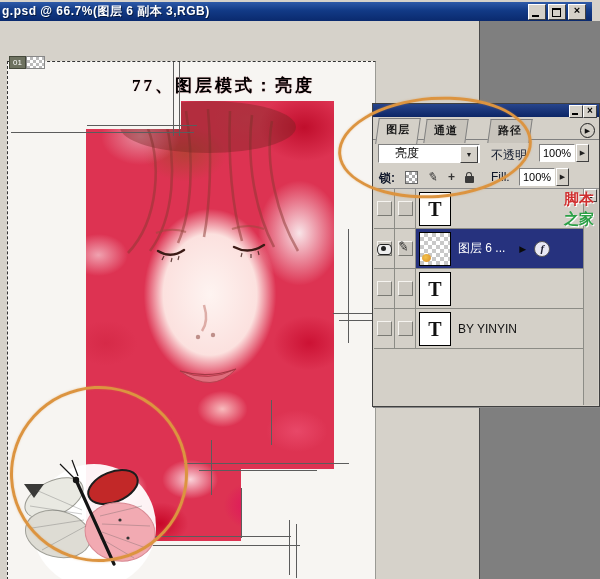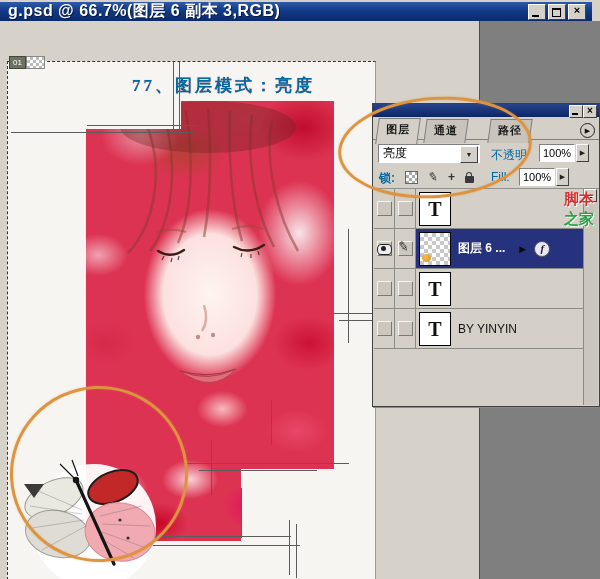--- a/index.html
+++ b/index.html
@@ -3,22 +3,22 @@
 <meta charset="utf-8">
 <style>
   html,body{margin:0;padding:0;}
   body{font-family:"Liberation Sans","DejaVu Sans",sans-serif;}
   .screen{position:relative;width:600px;height:579px;background:#d6d2ca;overflow:hidden;}
 
   
   .titlebar{position:absolute;left:0;top:2px;width:592px;height:19px;
     background:linear-gradient(180deg,#2e5aa8 0%,#123a86 45%,#0a2a6e 100%);
     display:flex;align-items:center;color:#fff;}
-  .titlebar .title{font-size:16px;font-weight:bold;letter-spacing:.5px;white-space:nowrap;
-    margin-left:8px;text-shadow:1px 1px 0 rgba(0,0,0,.5);}
+  .titlebar .title{font-size:12px;font-weight:bold;letter-spacing:.5px;white-space:nowrap;
+    margin-left:2px;text-shadow:1px 1px 0 rgba(0,0,0,.5);}
   .winbtns{position:absolute;right:6px;top:2px;display:flex;gap:2px;}
   .wbtn{width:16px;height:14px;background:#d4d0c8;border:1px solid;
     border-color:#fff #404040 #404040 #fff;font-size:9px;line-height:12px;text-align:center;
     color:#000;font-weight:bold;position:relative;}
   .wbtn.min::after{content:"";position:absolute;left:3px;bottom:2px;width:7px;height:2px;background:#000;}
   .wbtn.max::after{content:"";position:absolute;left:3px;top:3px;width:7px;height:6px;border:1px solid #000;border-top-width:2px;}
   .wbtn.close{font-size:11px;line-height:11px;}
 
   
   .workspace-dark{position:absolute;left:479px;top:21px;width:121px;height:558px;background:#7f7f7f;border-left:1px solid #4a4a4a;}
@@ -26,21 +26,21 @@
   
   .canvas{position:absolute;left:7px;top:61px;width:367px;height:518px;background:#f7f5f2;
     border-left:1px dashed #333;border-top:1px dashed #333;border-right:1px solid #9a9a94;}
   .badge{position:absolute;font-size:8px;line-height:11px;text-align:center;top:-6px;}
   .badge.b01{left:1px;width:15px;height:11px;background:#6e7260;color:#fff;border:1px solid #44483a;}
   .badge.bchk{left:18px;width:17px;height:11px;border:1px solid #888;
     background-image:linear-gradient(45deg,#bbb 25%,transparent 25%,transparent 75%,#bbb 75%),
       linear-gradient(45deg,#bbb 25%,transparent 25%,transparent 75%,#bbb 75%);
     background-size:6px 6px;background-position:0 0,3px 3px;background-color:#fff;}
   .canvas-heading{position:absolute;left:124px;top:12px;font-size:17px;font-weight:bold;
-    color:#0369a1;letter-spacing:3px;font-family:"Liberation Serif","DejaVu Serif",serif;
+    color:#000000;letter-spacing:3px;font-family:"Liberation Serif","DejaVu Serif",serif;
     text-shadow:0 0 1px rgba(200,70,85,.6);}
   .heading-underline{position:absolute;left:142px;top:42px;width:184px;height:2px;background:#d98e96;}
 
   
   .artwork{position:absolute;left:78px;top:39px;width:248px;height:440px;background-color:#dd3352;
     background-image:
       radial-gradient(ellipse 85px 110px at 50% 44%, rgba(255,250,246,.97), rgba(255,244,238,.9) 55%, rgba(255,230,224,0) 78%),
       radial-gradient(ellipse 55px 70px at 86% 30%, rgba(250,238,240,.95), rgba(250,238,240,0) 75%),
       radial-gradient(ellipse 45px 30px at 12% 88%, rgba(255,255,255,.9), rgba(255,255,255,0) 70%),
       radial-gradient(ellipse 40px 28px at 42% 86%, rgba(255,240,242,.85), rgba(255,240,242,0) 70%),
@@ -89,24 +89,24 @@
     transform:skewX(-8deg);letter-spacing:1px;}
   .tab span{display:inline-block;transform:skewX(8deg);}
   .tab.active{background:#d4d0c8;top:1px;height:22px;z-index:2;}
   .t1{left:4px;} .t2{left:52px;} .t3{left:116px;}
   .pal-menu{position:absolute;right:4px;top:6px;width:13px;height:13px;border:1px solid #222;
     border-radius:50%;font-size:7px;line-height:13px;text-align:center;color:#111;background:#d4d0c8;}
 
   .blend-row{position:absolute;left:0;top:38px;width:100%;height:24px;}
   .dropdown{position:absolute;left:5px;top:2px;width:102px;height:19px;background:#fff;
     border:1px solid;border-color:#808080 #fff #fff #808080;font-size:12px;line-height:17px;
-    padding-left:4px;box-sizing:border-box;color:#000;}
+    padding-left:16px;box-sizing:border-box;color:#000;}
   .dd-btn{position:absolute;right:1px;top:1px;width:16px;height:15px;background:#d4d0c8;
     border:1px solid;border-color:#fff #404040 #404040 #fff;font-size:7px;line-height:15px;text-align:center;color:#222;}
-  .lbl{position:absolute;font-size:12px;color:#0369a1;}
+  .lbl{position:absolute;font-size:12px;color:#0f172a;}
   .opacity-lbl{left:118px;top:5px;}
   .valbox{position:absolute;top:2px;height:18px;background:#fff;border:1px solid;
     border-color:#808080 #fff #fff #808080;font-size:11px;line-height:16px;text-align:center;box-sizing:border-box;color:#000;}
   .op-box{left:166px;width:36px;}
   .spin{position:absolute;top:2px;width:13px;height:18px;background:#d4d0c8;border:1px solid;
     border-color:#fff #404040 #404040 #fff;font-size:7px;line-height:16px;text-align:center;color:#222;box-sizing:border-box;}
   .op-spin{left:203px;}
 
   .lock-row{position:absolute;left:0;top:62px;width:100%;height:22px;border-bottom:1px solid #909090;}
   .lock-lbl{left:6px;top:4px;font-weight:bold;}
@@ -138,21 +138,21 @@
   .lrow.selected .lcontent{background:#26327e;}
   .thumb{width:30px;height:32px;margin-left:3px;border:1px solid #000;background:#fff;flex:0 0 auto;
     font-family:"Liberation Serif","DejaVu Serif",serif;font-size:20px;font-weight:bold;color:#111;
     text-align:center;line-height:32px;position:relative;}
   .thumb.checker{background-image:linear-gradient(45deg,#c8c8c8 25%,transparent 25%,transparent 75%,#c8c8c8 75%),
       linear-gradient(45deg,#c8c8c8 25%,transparent 25%,transparent 75%,#c8c8c8 75%);
     background-size:8px 8px;background-position:0 0,4px 4px;background-color:#fff;}
   .thumb .speck{position:absolute;left:2px;bottom:3px;width:9px;height:8px;border-radius:50%;
     background:radial-gradient(circle at 40% 40%, #f2c24a, #d88a28);}
   .lname{font-size:12px;color:#111;margin-left:7px;white-space:nowrap;}
-  .lrow.selected .lname{color:#fff;font-weight:bold;}
+  .lrow.selected .lname{color:#fff;}
   .fx-tri{margin-left:14px;font-size:9px;color:#0a0a0a;}
   .fx-circle{margin-left:8px;width:14px;height:14px;border-radius:50%;background:#e8e8f4;border:1px solid #555;
     font-family:"Liberation Serif","DejaVu Serif",serif;font-style:italic;font-weight:bold;
     font-size:11px;line-height:13px;text-align:center;color:#223;}
   .scrollbar{position:absolute;right:1px;top:85px;width:14px;bottom:1px;background:#cac6be;border-left:1px solid #8c8c86;}
   .scroll-up{position:absolute;left:0;top:0;width:13px;height:13px;background:#d4d0c8;
     border:1px solid;border-color:#fff #404040 #404040 #fff;font-size:7px;line-height:12px;text-align:center;color:#222;box-sizing:border-box;}
 
   
   .watermark{position:absolute;left:428px;top:188px;width:172px;height:64px;z-index:70;pointer-events:none;}

